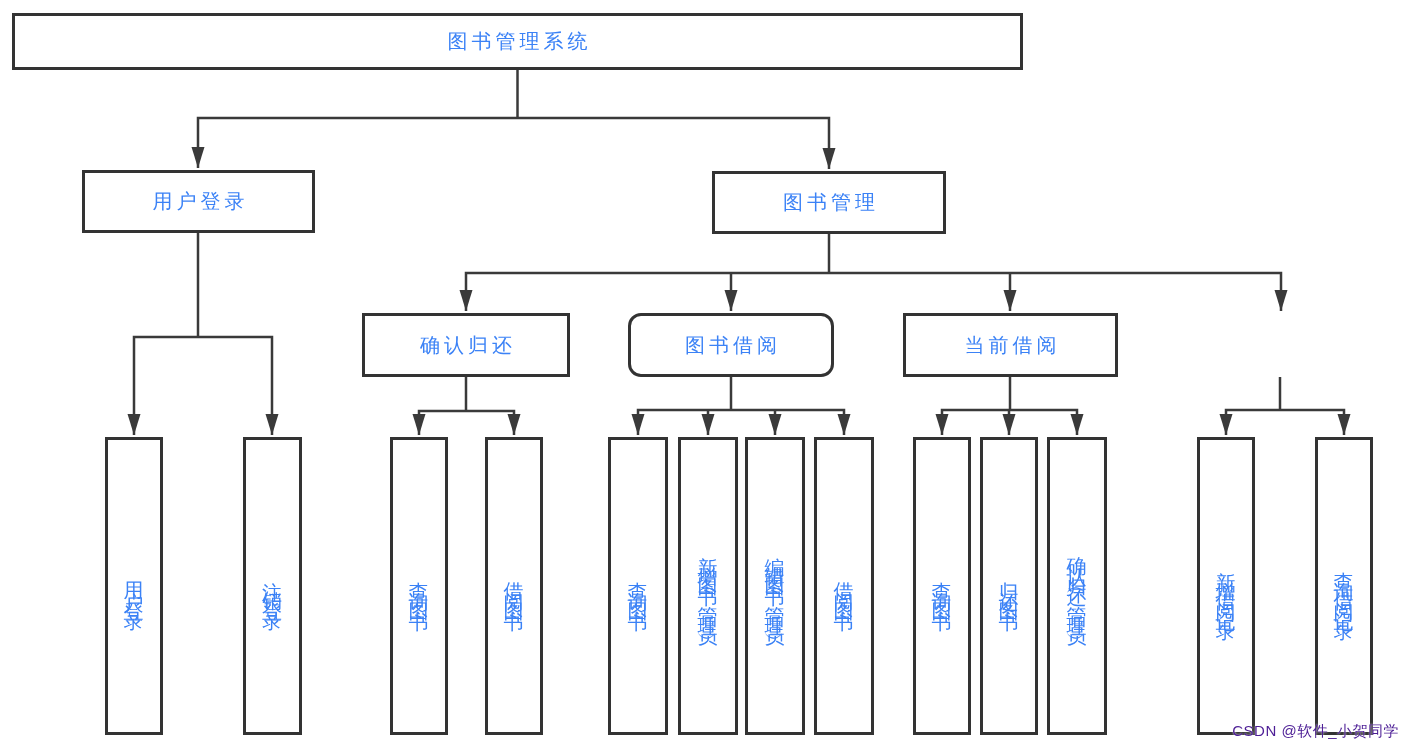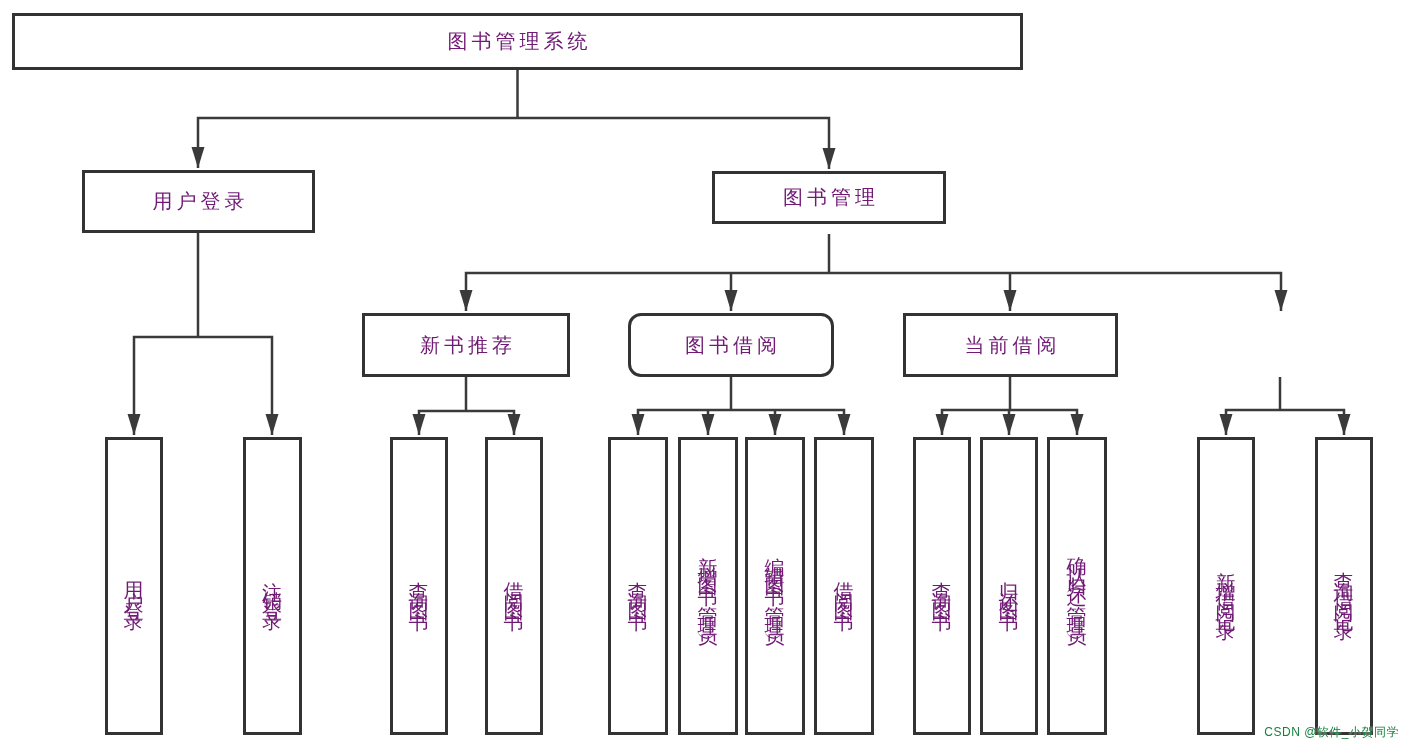--- a/index.html
+++ b/index.html
@@ -15,21 +15,21 @@
     position: absolute;
     left: 0; top: 0;
     width: 1405px; height: 747px;
     z-index: 0;
   }
   .box {
     position: absolute;
     box-sizing: border-box;
     border: 3px solid #333333;
     background: #ffffff;
-    color: #701a75;
+    color: #3b82f6;
     display: flex;
     align-items: center;
     justify-content: center;
     z-index: 1;
   }
   .box.h {
     font-size: 20px;
     letter-spacing: 4px;
     white-space: nowrap;
     padding-left: 4px; 
@@ -41,23 +41,23 @@
     writing-mode: vertical-rl;
     text-orientation: mixed;
     letter-spacing: 10px;
     line-height: 1;
     white-space: nowrap;
   }
   #watermark {
     position: absolute;
     right: 6px;
     bottom: 6px;
-    font-size: 12px;
+    font-size: 15px;
     letter-spacing: 0.5px;
-    color: #15803d;
+    color: #4c1d95;
     text-shadow: 0 0 2px #ffffff;
     z-index: 3;
     white-space: nowrap;
   }
 </style>
 </head>
 <body>
 
 <div id="stage">
 
@@ -93,23 +93,23 @@
       <path d="M1009,410 V435" marker-end="url(#arr)"></path>
 
       <path d="M1280,377 V410"></path>
       <path d="M1226,435 V410 H1344 V435" marker-start="url(#arr)" marker-end="url(#arr)"></path>
     </g>
   </svg>
 
   <div class="box h" style="left:12px; top:13px; width:1011px; height:57px;">图书管理系统</div>
 
   <div class="box h" style="left:82px; top:170px; width:233px; height:63px;">用户登录</div>
-  <div class="box h" style="left:712px; top:171px; width:234px; height:53px;">图书管理</div>
+  <div class="box h" style="left:712px; top:171px; width:234px; height:63px;">图书管理</div>
 
-  <div class="box h" style="left:362px; top:313px; width:208px; height:64px;">新书推荐</div>
+  <div class="box h" style="left:362px; top:313px; width:208px; height:64px;">确认归还</div>
   <div class="box h" style="left:628px; top:313px; width:206px; height:64px;border-radius:13px;">图书借阅</div>
   <div class="box h" style="left:903px; top:313px; width:215px; height:64px;">当前借阅</div>
 
   <div class="box v" style="left:105px; top:437px; width:58px; height:298px;">
     <span class="vtext">用户登录</span>
   </div>
   <div class="box v" style="left:243px; top:437px; width:59px; height:298px;">
     <span class="vtext">注销登录</span>
   </div>
 

